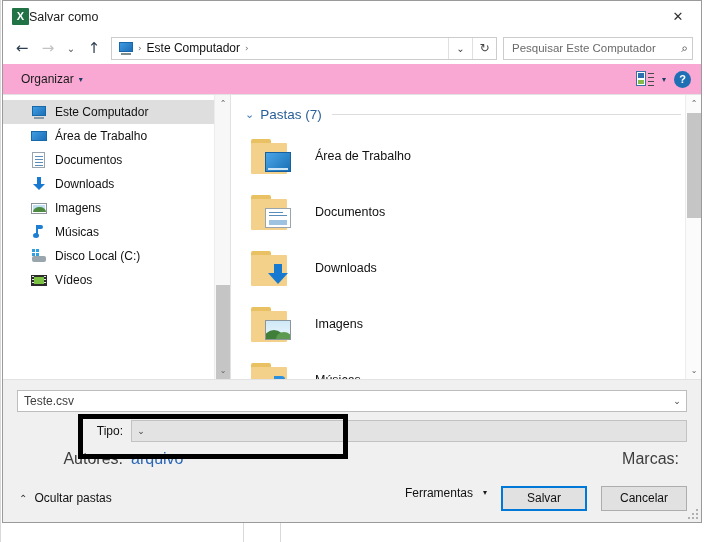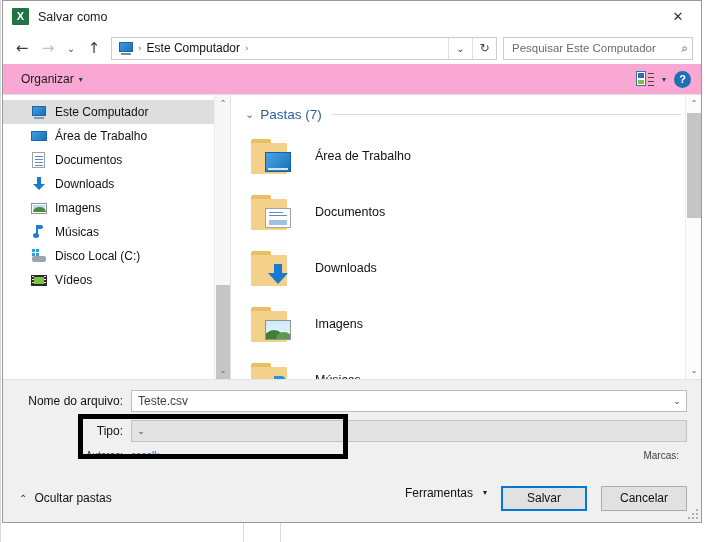--- a/index.html
+++ b/index.html
@@ -53,21 +53,20 @@
     background: #217346;
     border-radius: 1px;
     color: #fff;
     font-size: 11px;
     font-weight: bold;
     line-height: 17px;
     text-align: center;
     font-family: "Liberation Sans", sans-serif;
   }
   .title-text {
-    margin-left: 9px;
     font-size: 12.5px;
     color: #1a1a1a;
   }
   .win-close {
     position: absolute;
     right: 0; top: 0;
     width: 46px; height: 30px;
     display: flex; align-items: center; justify-content: center;
     font-size: 13px;
     color: #303030;
@@ -487,21 +486,21 @@
     flex: 0 0 18px;
     text-align: center;
     font-size: 9px;
     color: #404040;
     font-family: "DejaVu Sans", sans-serif;
   }
 
   .meta-row {
     display: flex;
     margin: 2px 14px 3px 14px;
-    font-size: 10px;
+    font-size: 16px;
     color: #3d3d3d;
   }
   .meta-label { width: 114px; text-align: right; padding-right: 8px; }
   .meta-link { color: #2a66b5; }
   .meta-value { color: #2a66b5; }
   .meta-spacer { flex: 1 1 auto; }
   .meta-label2 { padding-right: 8px; color: #3d3d3d; }
   .meta-tail { flex: 0 0 176px; }
 
   
@@ -816,37 +815,36 @@
         <div class="vs-arrow up">⌃</div>
         <div class="vs-thumb" style="top:18px; height:105px;"></div>
         <div class="vs-arrow down">⌄</div>
       </div>
     </div>
   </div>
 
   <div class="formarea">
 
     <div class="form-row">
-      <span class="form-label">Nome do arquivo:</span>
       <span class="combo white">
         <input class="val" type="text" value="Teste.csv" style="">
         <span class="arrow">⌄</span>
       </span>
     </div>
 
     <div class="form-row">
       <span class="form-label">Tipo:</span>
       <span class="combo gray">
         <span class="arrow">⌄</span>
       </span>
     </div>
 
     <div class="meta-row">
       <span class="meta-label">Autores:</span>
-      <span class="meta-value">casalk</span>
+      <span class="meta-value">arquivo</span>
       <span class="meta-spacer"></span>
       <span class="meta-label2">Marcas:</span>
     </div>
   </div>
 
   <div class="footer">
     <div class="hide-folders">
       <span class="hf-chev">⌃</span>
       <span>Ocultar pastas</span>
     </div>

